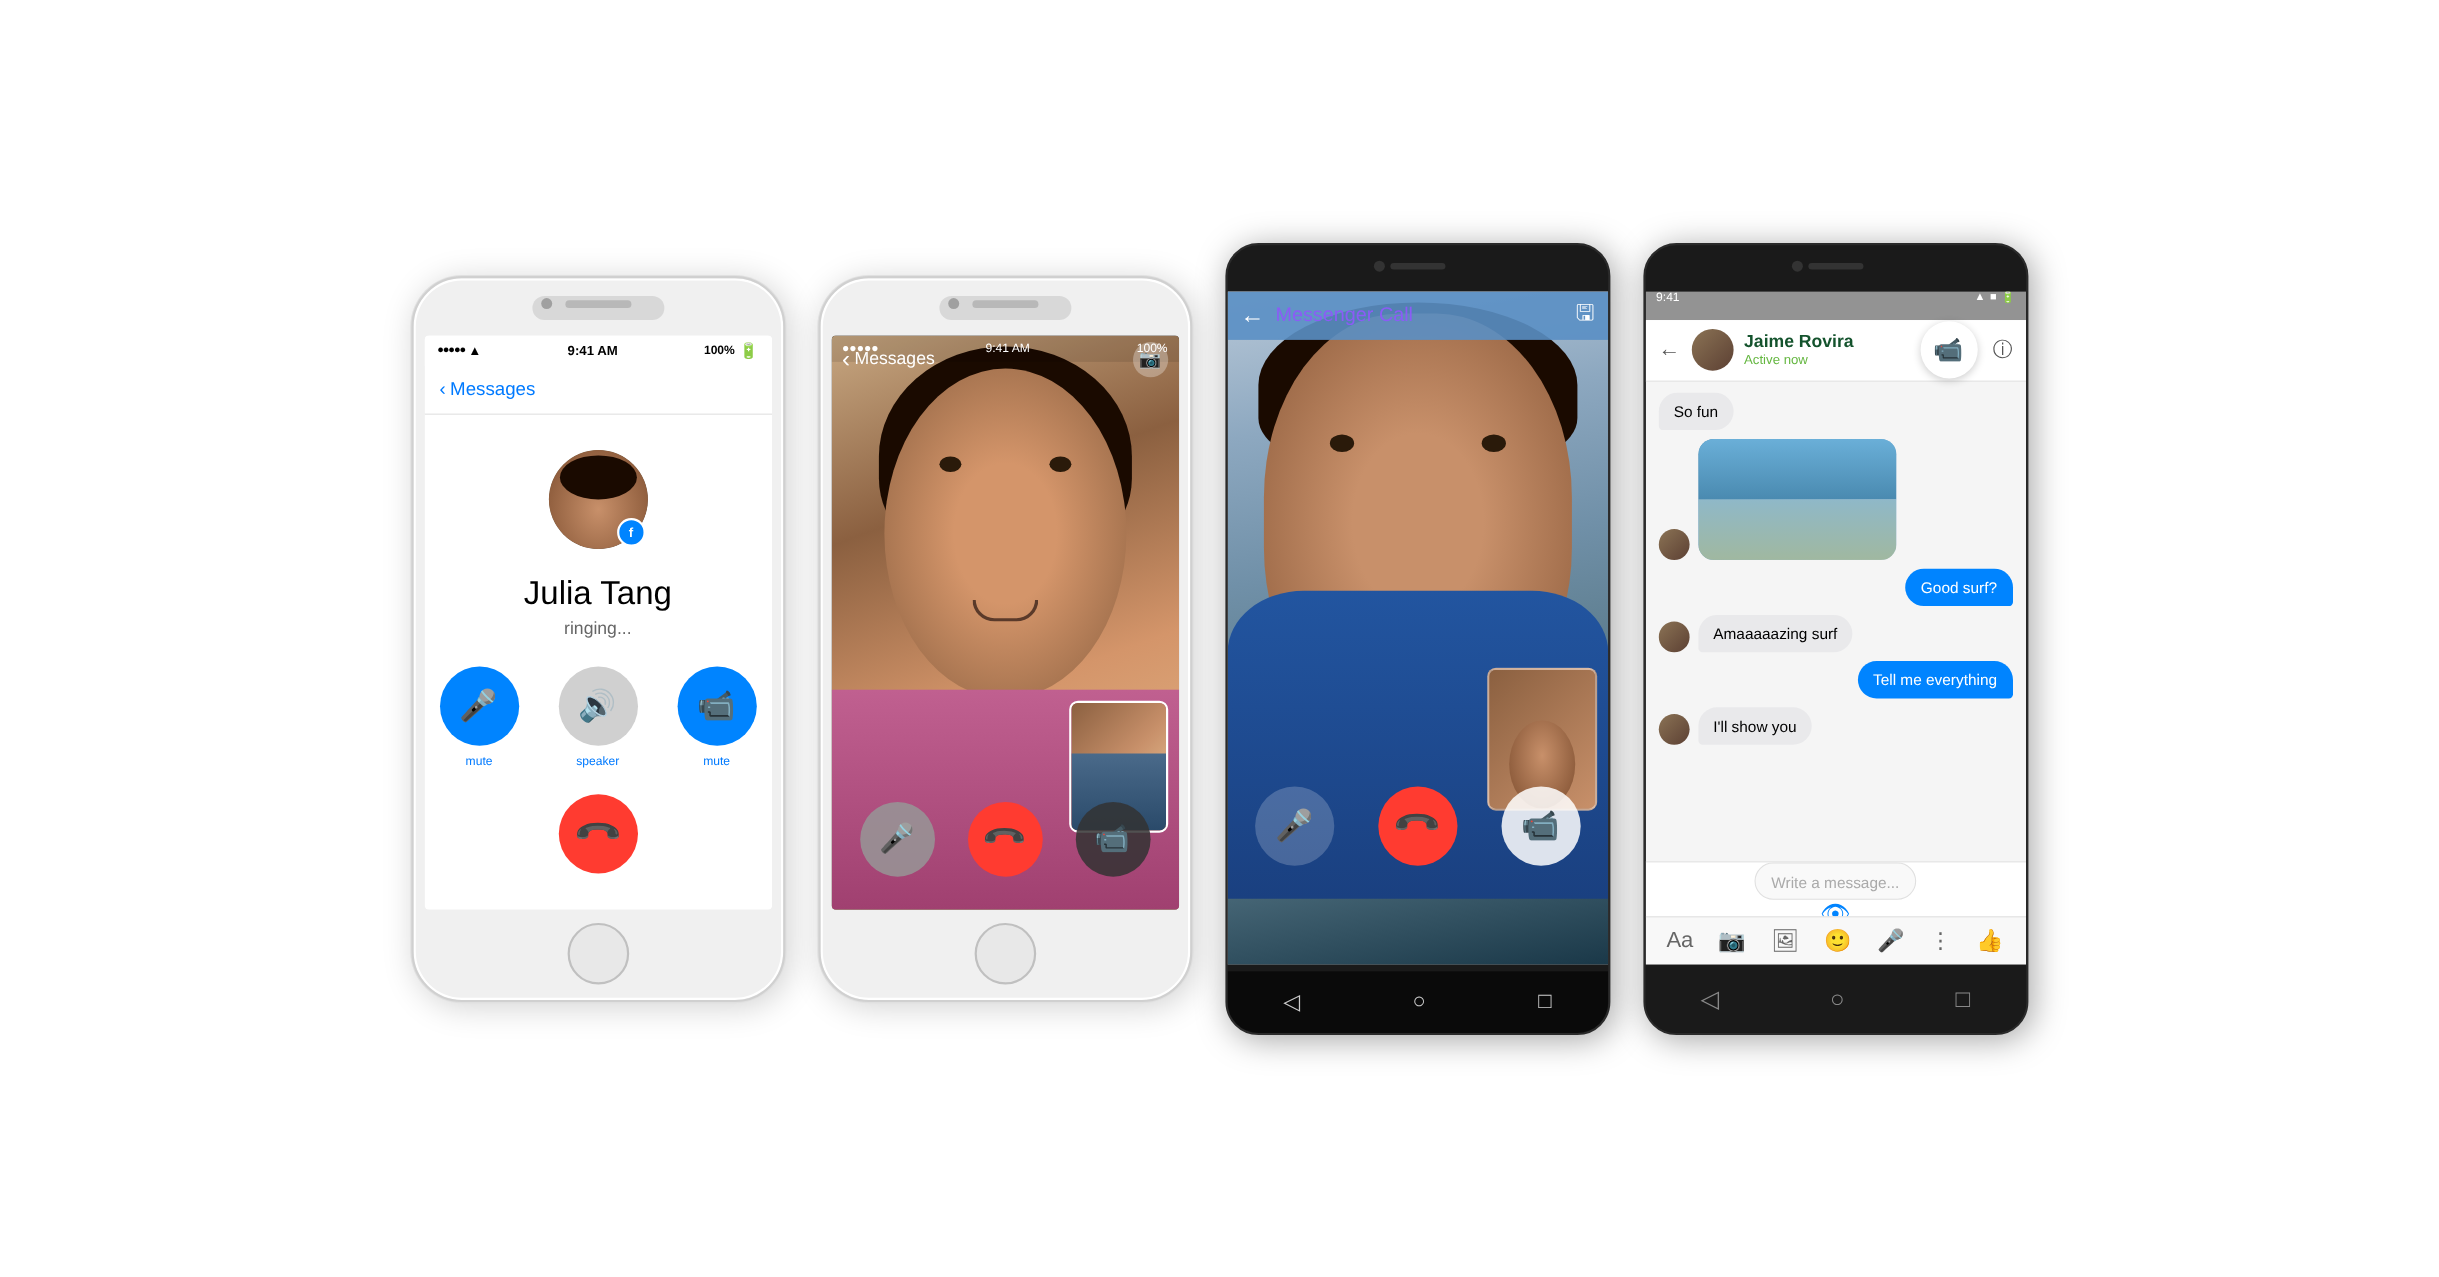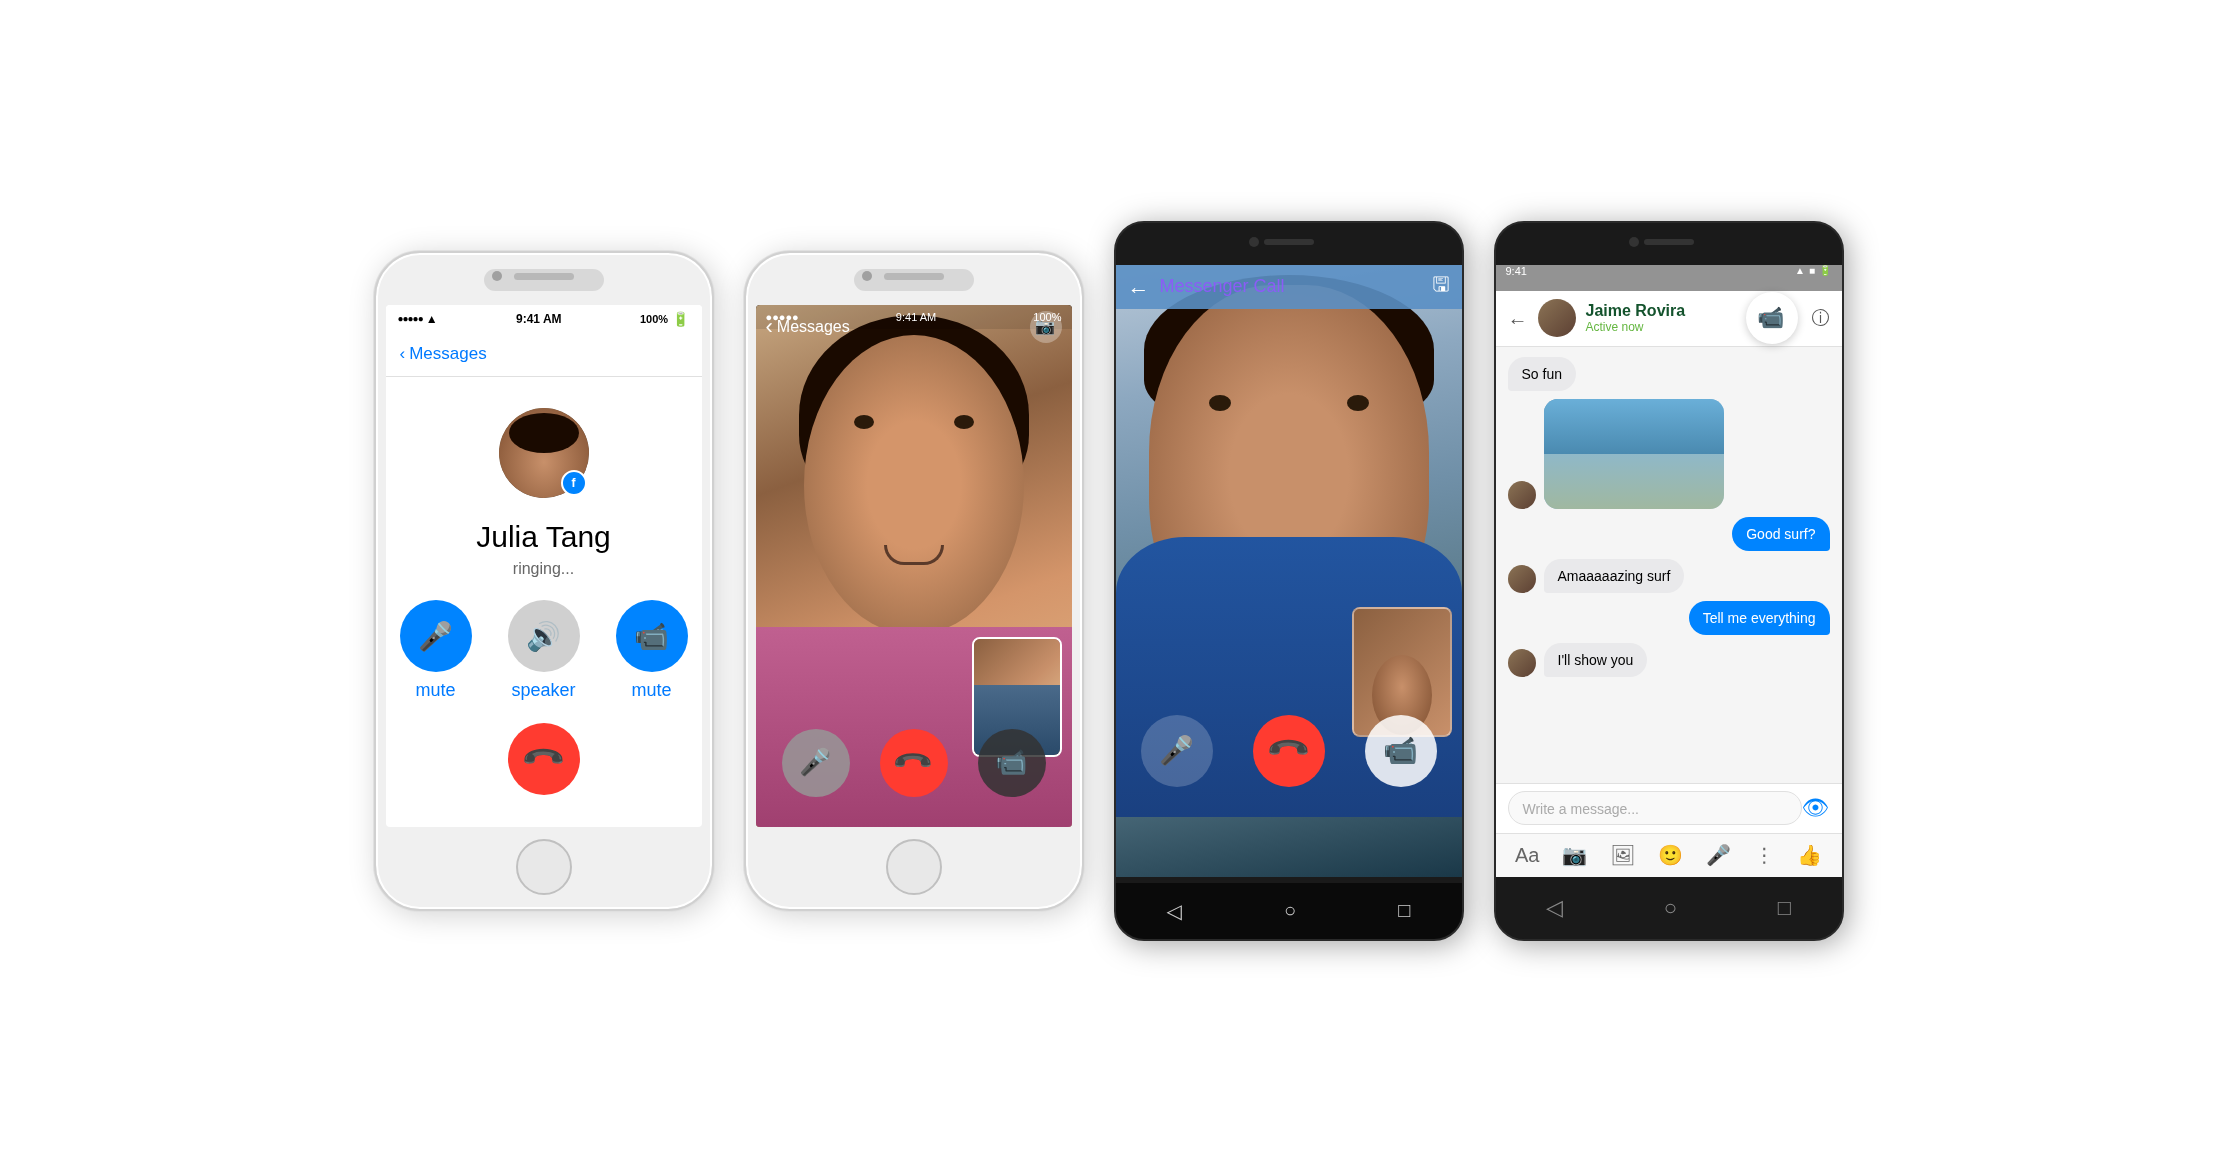--- a/index.html
+++ b/index.html
@@ -277,21 +277,21 @@
       display: flex;
       align-items: center;
       justify-content: center;
       font-size: 28px;
       color: #fff;
       cursor: pointer;
     }
     .call-btn-blue { background: #0084FF; }
     .call-btn-gray { background: #d0d0d0; }
     .call-btn-label {
-      font-size: 18px;
+      font-size: 11px;
       color: #007AFF;
       text-align: center;
     }
     .end-call-btn {
       width: 72px;
       height: 72px;
       border-radius: 50%;
       background: #FF3B30;
       display: flex;
       align-items: center;
@@ -603,20 +603,21 @@
       overflow: hidden;
     }
     .chat-input-bar {
       height: 50px;
       background: #fff;
       border-top: 1px solid #e0e0e0;
       display: flex;
       align-items: center;
       padding: 0 12px;
       gap: 0;
+      flex-direction: column;
     }
     .chat-input {
       flex: 1;
       height: 34px;
       border: 1px solid #e0e0e0;
       border-radius: 17px;
       padding: 0 14px;
       font-size: 14px;
       color: #999;
       background: #f9f9f9;

